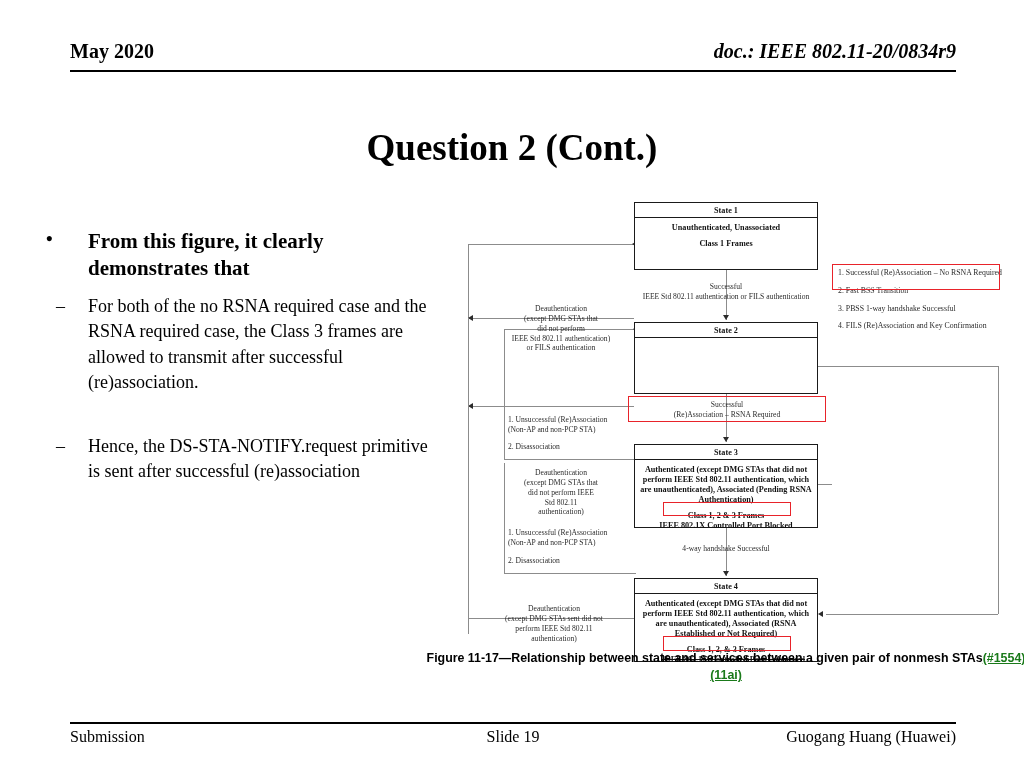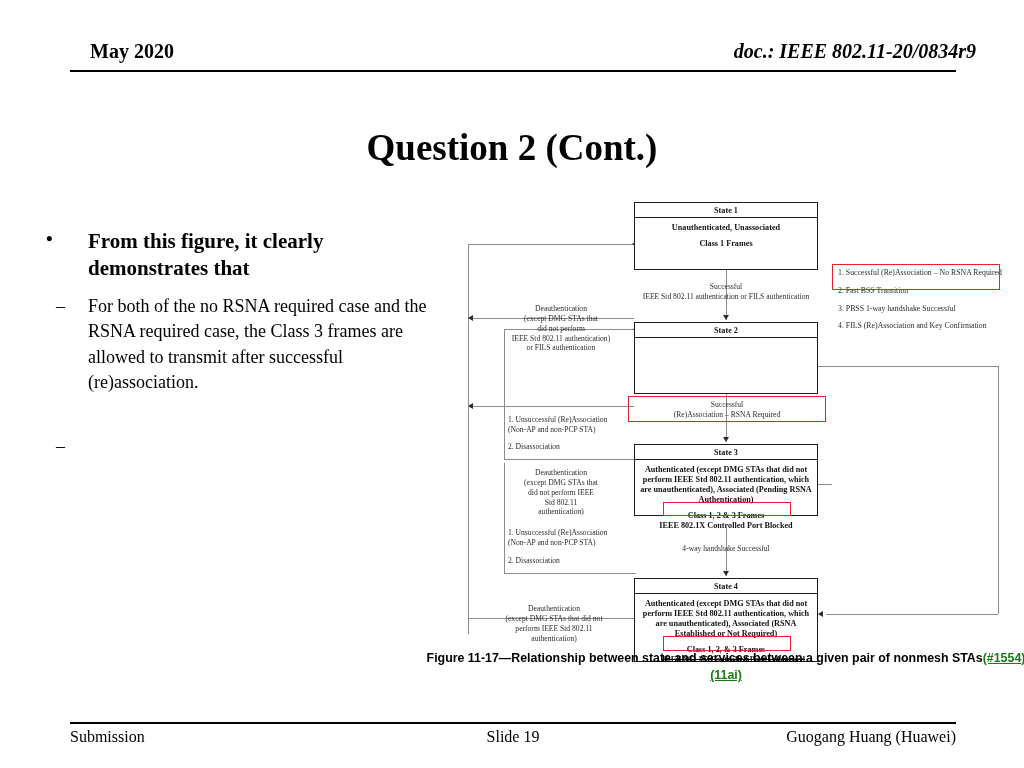--- a/index.html
+++ b/index.html
@@ -4,21 +4,21 @@
 <style>
   html,body{margin:0;padding:0;}
   body{
     width:1024px;height:768px;background:#ffffff;
     font-family:"Liberation Serif", serif;
     position:relative;overflow:hidden;
   }
   .slide{position:absolute;inset:0;}
 
   
-  .hdr{position:absolute;left:70px;top:40px;width:886px;height:30px;margin-left:20px;}
+  .hdr{position:absolute;left:70px;top:40px;width:886px;height:30px;}
   .hdr-left{position:absolute;left:0;top:0;font-size:20px;font-weight:bold;}
   .hdr-right{position:absolute;right:0;top:0;font-size:20px;font-weight:bold;white-space:nowrap;font-style:italic;}
   .hdr-rule{position:absolute;left:70px;top:70px;width:886px;height:0;
             border-top:2px solid #000;}
 
   
   .title{position:absolute;left:0;top:126px;width:1024px;text-align:center;
          font-size:37px;font-weight:bold;letter-spacing:0px;}
 
   
@@ -98,20 +98,21 @@
     <div class="b1">
       <span class="dot">•</span>
       <span>From this figure, it clearly demonstrates that</span>
     </div>
     <div class="b2">
       <span class="dash">–</span>
       <span>For both of the no RSNA required case and the RSNA required case, the Class 3 frames are allowed to transmit after successful (re)association.</span>
     </div>
     <div class="b2 second">
       <span class="dash">–</span>
+      <span>Hence, the DS-STA-NOTIFY.request primitive is sent after successful (re)association</span>
     </div>
   </div>
 
   <div class="fig">
 
     <div class="ln v" style="left:8px;  top:48px;  height:390px;"></div>
     <div class="ln h" style="left:8px;  top:48px;  width:166px;"></div>
     <div class="arw left" style="left:172px; top:44.5px;"></div>
 
     <div class="ln v" style="left:44px; top:133px; height:130px;"></div>
@@ -158,21 +159,21 @@
     </div>
 
     <div class="ln v" style="left:266px; top:198px; height:48px;"></div>
     <div class="arw down" style="left:262.8px; top:241px;"></div>
     <div class="lbl" style="left:172px; top:204px; width:190px;">
       <div>Successful</div>
       <div>(Re)Association – RSNA Required</div>
     </div>
     <div class="redbox" style="left:168px; top:200px; width:198px; height:26px;"></div>
 
-    <div class="box" style="left:174px; top:248px; width:184px; height:72px;">
+    <div class="box" style="left:174px; top:248px; width:184px; height:84px;">
       <div class="bhead">State 3</div>
       <div class="bbody">
         <div>Authenticated (except DMG STAs that did not perform IEEE Std 802.11 authentication, which are unauthenticated), Associated (Pending RSNA Authentication)</div>
         <div class="sep"></div>
         <div>Class 1, 2 &amp; 3 Frames</div>
         <div>IEEE 802.1X Controlled Port Blocked</div>
       </div>
     </div>
     <div class="redbox" style="left:203px; top:306px; width:128px; height:14px;"></div>
 
@@ -210,21 +211,21 @@
 
     <div class="lbl" style="left:48px; top:332px; width:130px; text-align:left;">
       <div>1. Unsuccessful (Re)Association</div>
       <div>(Non-AP and non-PCP STA)</div>
     </div>
     <div class="lbl" style="left:48px; top:360px; width:130px; text-align:left;">
       <div>2. Disassociation</div>
     </div>
     <div class="lbl left" style="left:14px; top:408px; width:160px;">
       <div>Deauthentication</div>
-      <div>(except DMG STAs that did not</div>
+      <div>(except DMG STAs sent did not</div>
       <div>perform IEEE Std 802.11</div>
       <div>authentication)</div>
     </div>
 
     <div class="ln h" style="left:358px; top:170px; width:180px;"></div>
     <div class="ln v" style="left:538px; top:170px; height:248px;"></div>
     <div class="ln h" style="left:366px; top:418px; width:172px;"></div>
     <div class="arw left" style="left:358px; top:414.5px;"></div>
 
     <div class="ln h" style="left:358px; top:288px; width:14px;"></div>

